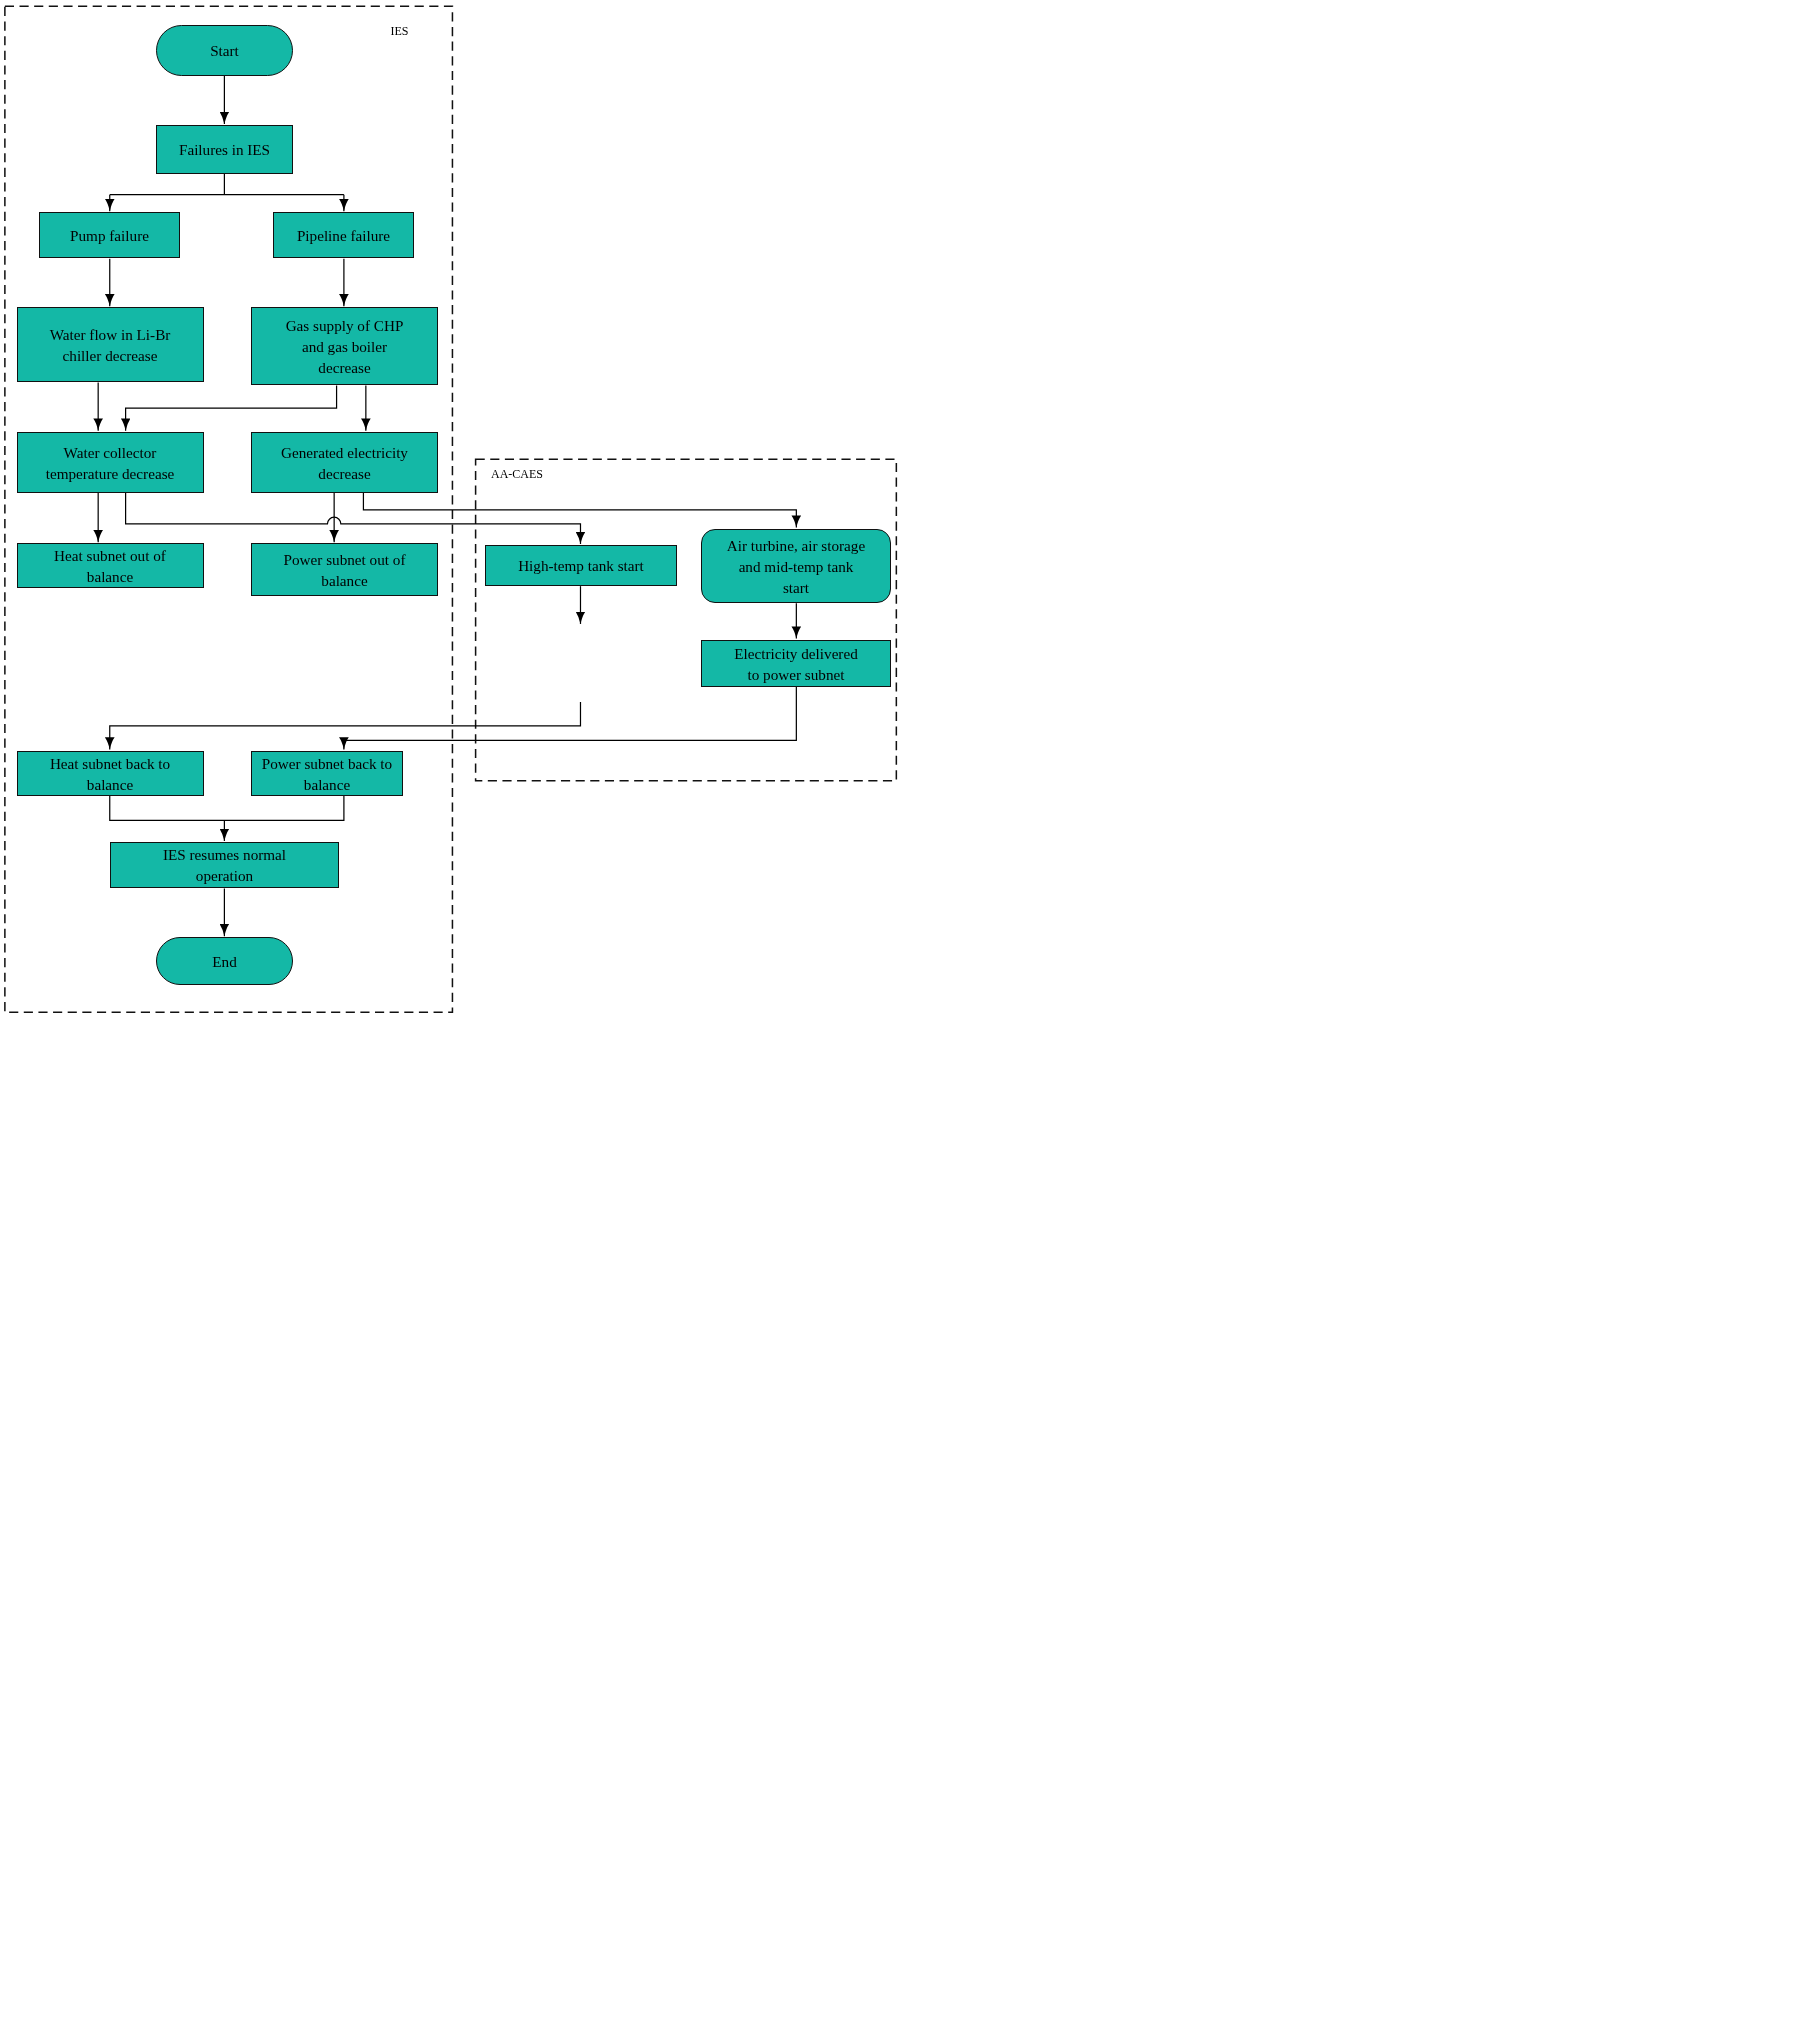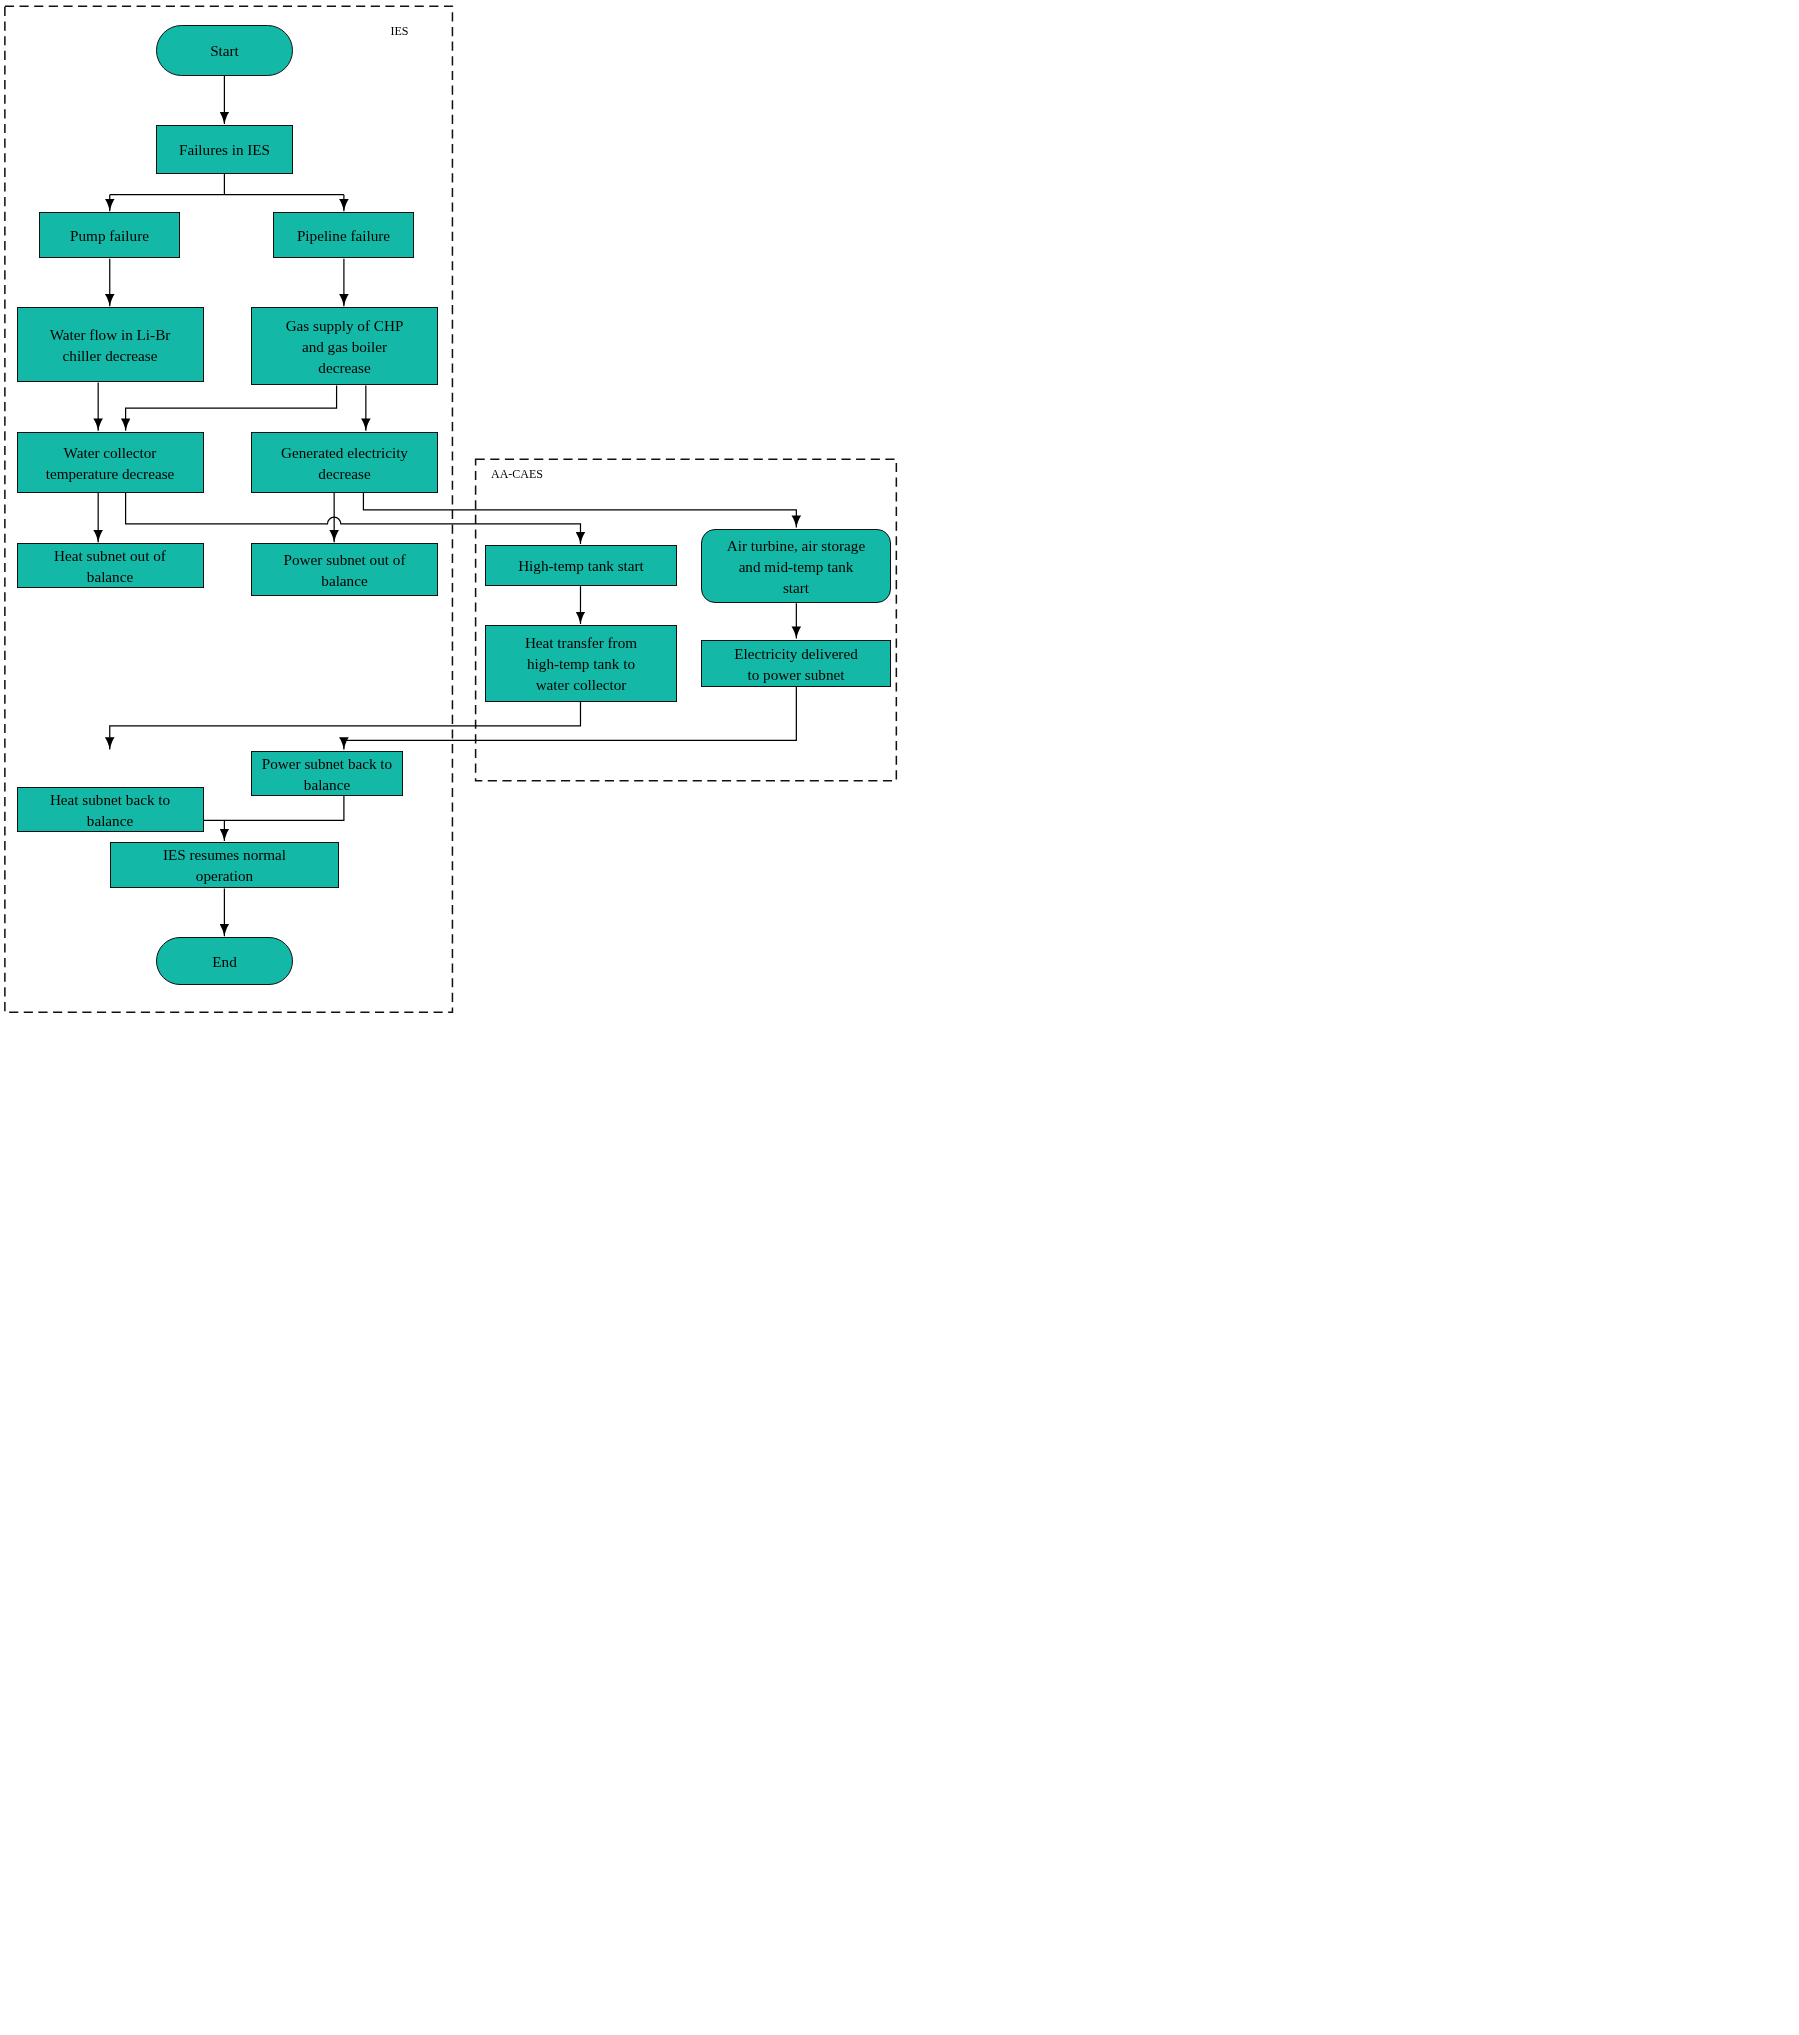--- a/index.html
+++ b/index.html
@@ -54,21 +54,21 @@
   .n-waterflow      { left: 16.5px;  top: 307px;  width: 187px; height: 75px; }
   .n-gas            { left: 251px; top: 307px;  width: 187px; height: 78px; }
   .n-watercollector { left: 16.5px;  top: 432px;  width: 187px; height: 61px; }
   .n-generated      { left: 251px; top: 432px;  width: 187px; height: 61px; }
   .n-heatout        { left: 16.5px;  top: 543px;  width: 187px; height: 45px; }
   .n-powerout       { left: 251px; top: 543px;  width: 187px; height: 53px; }
   .n-hightemp       { left: 485px; top: 545px;  width: 192px; height: 41px; }
   .n-airturbine     { left: 701px; top: 529px; width: 190px; height: 74px; border-radius: 14px; }
   .n-heattransfer   { left: 485px; top: 625px; width: 192px; height: 77px; }
   .n-elecdelivered  { left: 701px; top: 640px; width: 190px; height: 47px; }
-  .n-heatback       { left: 16.5px;  top: 787px; width: 187px; height: 45px; text-align: center; }
+  .n-heatback       { left: 16.5px;  top: 751px; width: 187px; height: 45px; text-align: center; }
   .n-powerback      { left: 251px; top: 751px; width: 152px; height: 45px; }
   .n-resumes        { left: 110px; top: 842px; width: 229px; height: 46px; }
   .n-end            { left: 156px; top: 937px; width: 137px; height: 48px; }
   .lbl-ies          { left: 366px; top: 22px;  width: 67px; }
   .lbl-aacaes       { left: 491px; top: 465px; width: 98px; text-align: left; }
 </style>
 </head>
 <body>
 
 <div id="canvas">
@@ -124,23 +124,20 @@
   <div class="node n-generated">Generated electricity
 decrease</div>
   <div class="node n-heatout">Heat subnet out of
 balance</div>
   <div class="node n-powerout">Power subnet out of
 balance</div>
   <div class="node n-hightemp">High-temp tank start</div>
   <div class="node n-airturbine">Air turbine, air storage
 and mid-temp tank
 start</div>
-  <div class="node n-heattransfer">Heat transfer from
-high-temp tank to
-water collector</div>
   <div class="node n-elecdelivered">Electricity delivered
 to power subnet</div>
   <div class="node n-heatback">Heat subnet back to
 balance</div>
   <div class="node n-powerback">Power subnet back to
 balance</div>
   <div class="node n-resumes">IES resumes normal
 operation</div>
   <div class="node stadium n-end">End</div>
 

